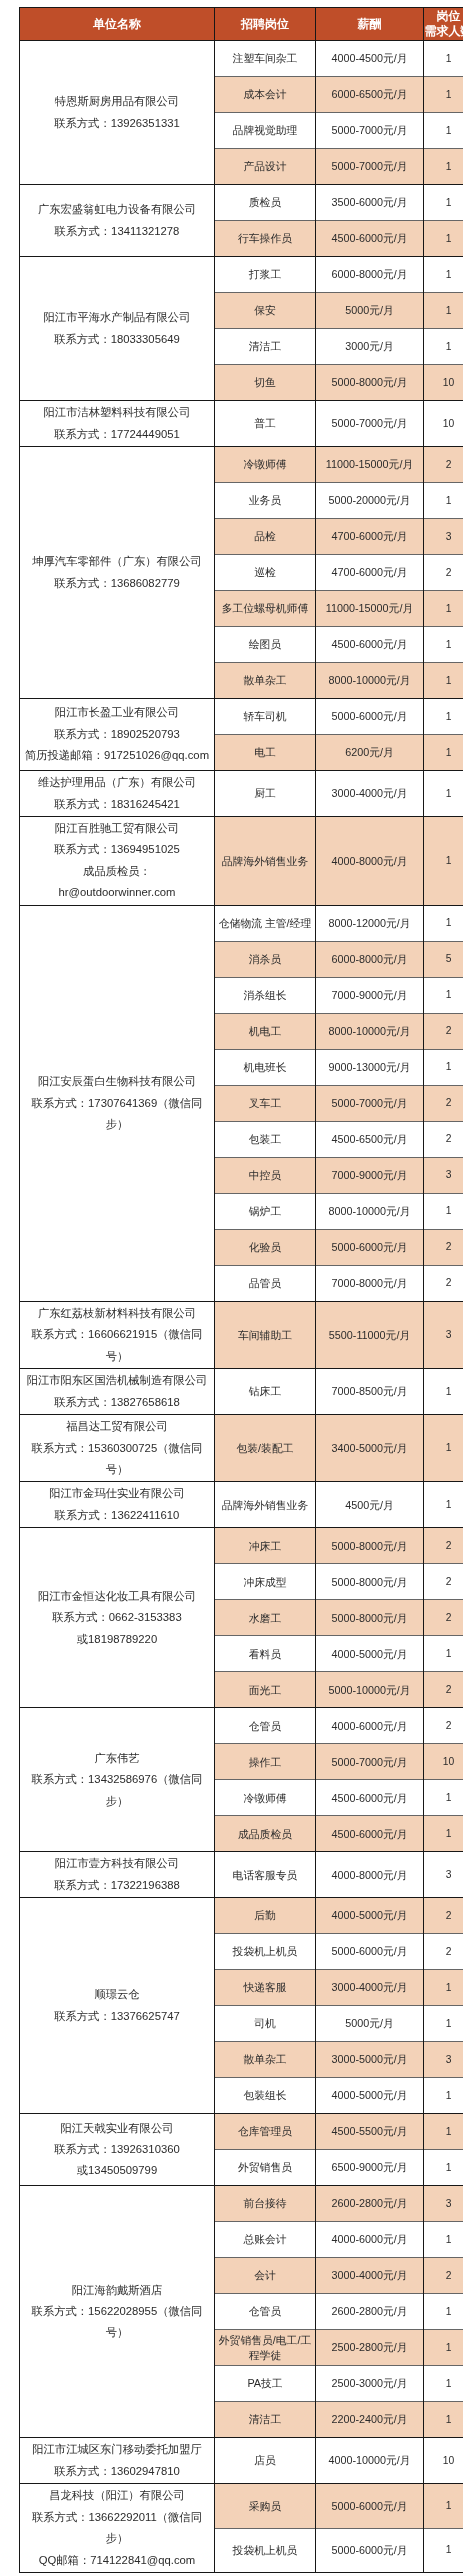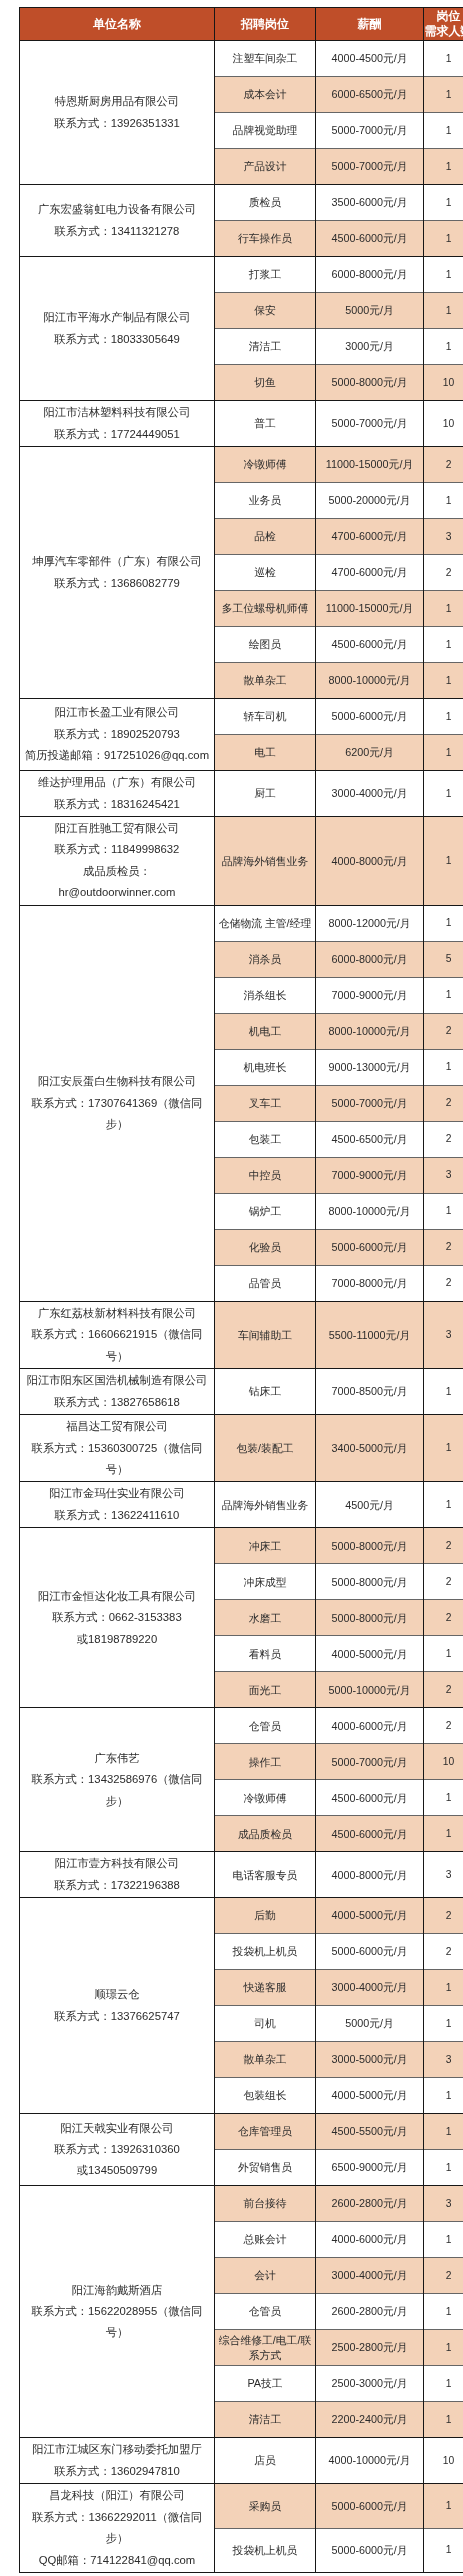--- a/index.html
+++ b/index.html
@@ -199,21 +199,21 @@
           <div class="cline">维达护理用品（广东）有限公司</div>
           <div class="cline">联系方式：18316245421</div>
         </td>
         <td class="position">厨工</td>
         <td class="salary">3000-4000元/月</td>
         <td class="count">1</td>
       </tr>
       <tr class="stripe company-start">
         <td class="company-cell" rowspan="1">
           <div class="cline">阳江百胜驰工贸有限公司</div>
-          <div class="cline">联系方式：11849998632</div>
+          <div class="cline">联系方式：13694951025</div>
           <div class="cline">成品质检员：</div>
           <div class="cline">hr@outdoorwinner.com</div>
         </td>
         <td class="position">品牌海外销售业务</td>
         <td class="salary">4000-8000元/月</td>
         <td class="count">1</td>
       </tr>
       <tr class="company-start">
         <td class="company-cell" rowspan="11">
           <div class="cline">阳江安辰蛋白生物科技有限公司</div>
@@ -439,21 +439,21 @@
         <td class="position">会计</td>
         <td class="salary">3000-4000元/月</td>
         <td class="count">2</td>
       </tr>
       <tr class="">
         <td class="position">仓管员</td>
         <td class="salary">2600-2800元/月</td>
         <td class="count">1</td>
       </tr>
       <tr class="stripe ">
-        <td class="position">综合维修工/电工/联系方式</td>
+        <td class="position">外贸销售员/电工/工程学徒</td>
         <td class="salary">2500-2800元/月</td>
         <td class="count">1</td>
       </tr>
       <tr class="">
         <td class="position">PA技工</td>
         <td class="salary">2500-3000元/月</td>
         <td class="count">1</td>
       </tr>
       <tr class="stripe ">
         <td class="position">清洁工</td>

